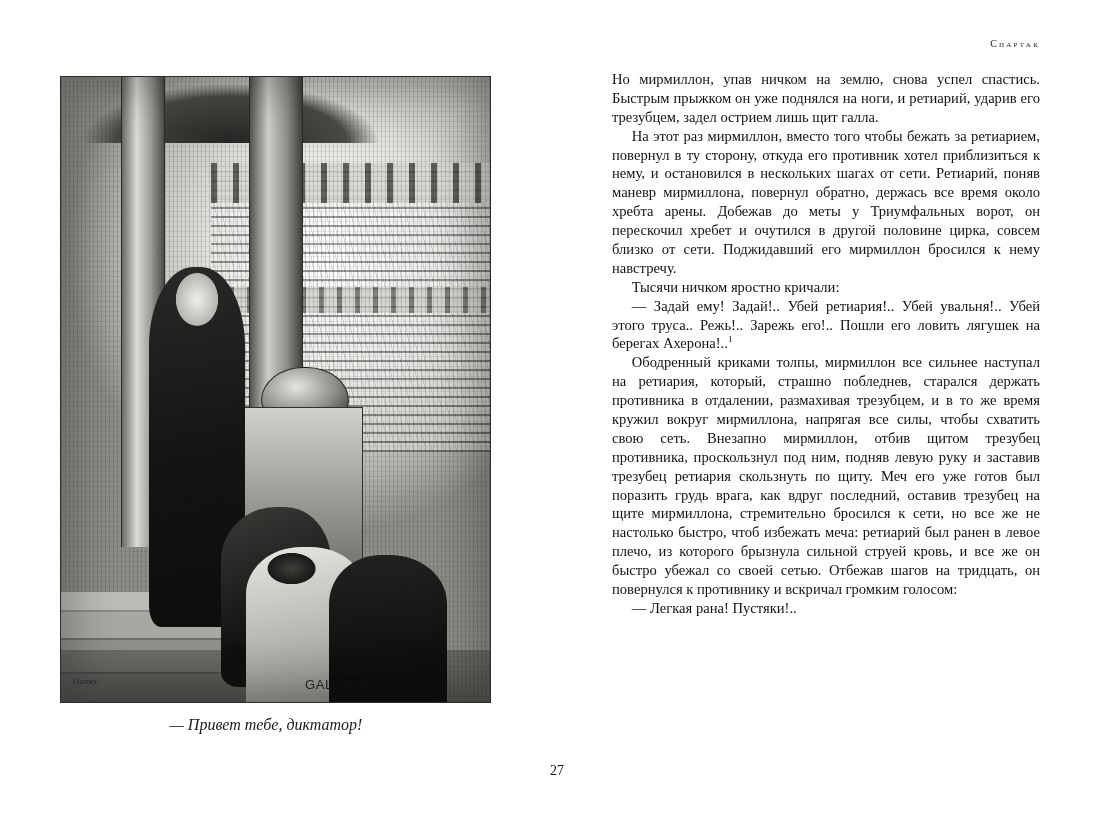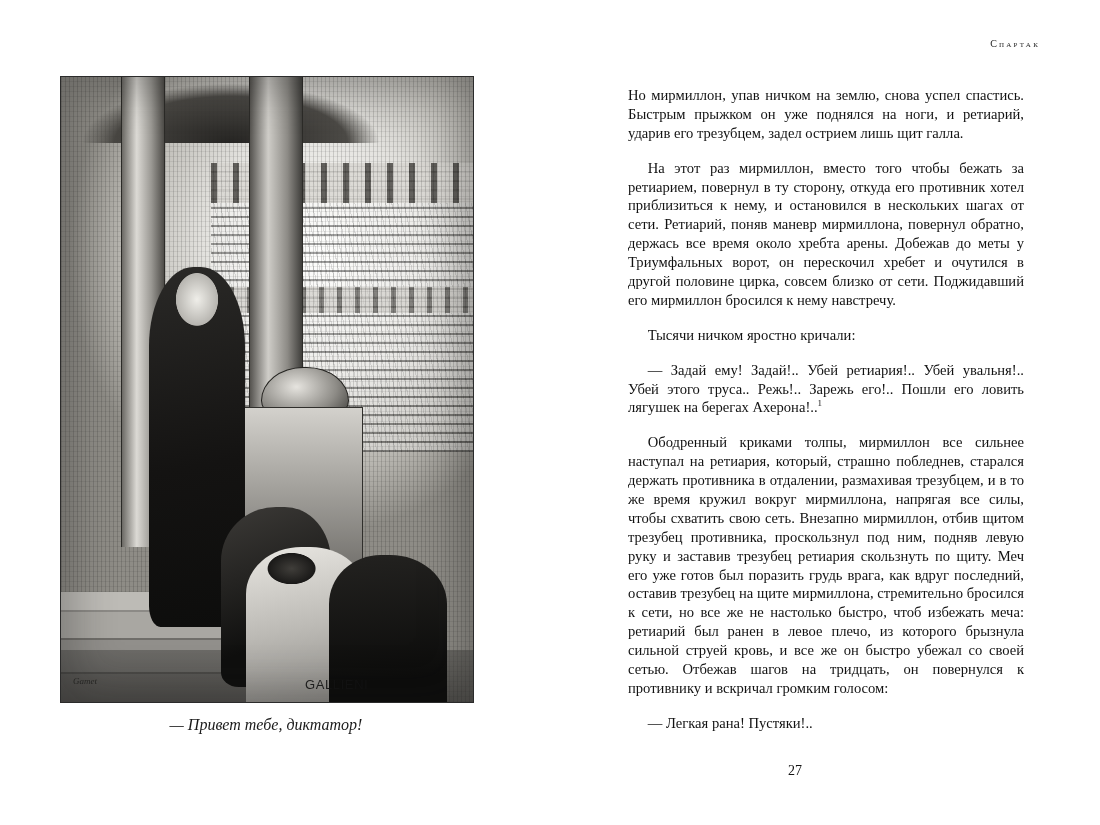--- a/index.html
+++ b/index.html
@@ -33,20 +33,21 @@
 
   .plate {
     position: absolute;
     left: 60px;
     top: 76px;
     width: 412px;
     height: 625px;
     background: #4d7c0f;
     border: 1px solid #2b2b2b;
     overflow: hidden;
+    padding-left: 17px;
   }
 
   
   .engrave-sky {
     position: absolute;
     inset: 0;
     background:
       radial-gradient(ellipse 60% 45% at 62% 28%, #fdfdfb 0%, #e3e2de 45%, #b9b7b1 78%, #8e8c86 100%),
       linear-gradient(180deg, #d9d8d4 0%, #c8c6c0 40%, #a9a7a1 100%);
   }
@@ -214,21 +215,21 @@
     left: 62px;
     top: 70px;
     width: 428px;
     font-size: 14.6px;
     line-height: 1.295;
     text-align: justify;
     color: #121212;
     hyphens: auto;
   }
   .text-col p {
-    margin: 16px;
+    margin: 0;
     text-indent: 1.35em;
   }
   .text-col p.noindent {
     text-indent: 0;
   }
   .text-col p sup {
     font-size: 9px;
     vertical-align: super;
     line-height: 0;
   }
@@ -259,21 +260,20 @@
   }
   .footnote .fn-term {
     font-style: italic;
   }
 
   .folio {
     position: absolute;
     left: 0;
     bottom: 46px;
     width: 490px;
-    text-align: center;
     font-size: 14px;
     color: #141414;
   }
 </style>
 </head>
 <body>
 
 <div class="spread">
 
   <div class="page-left">

